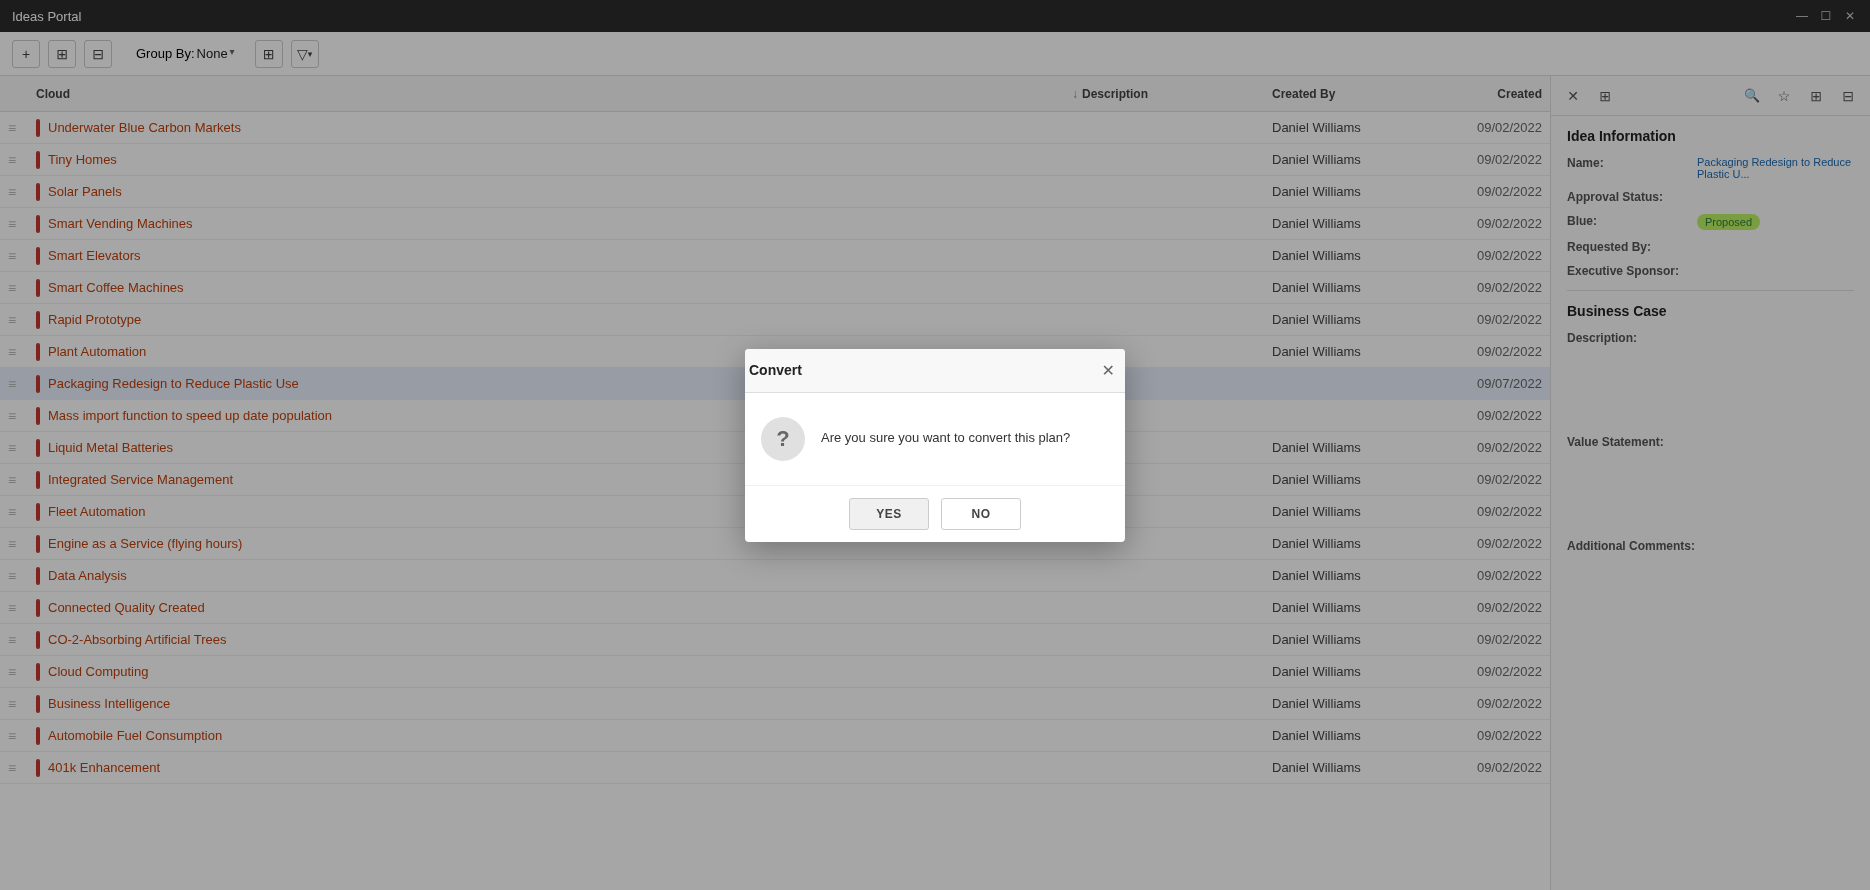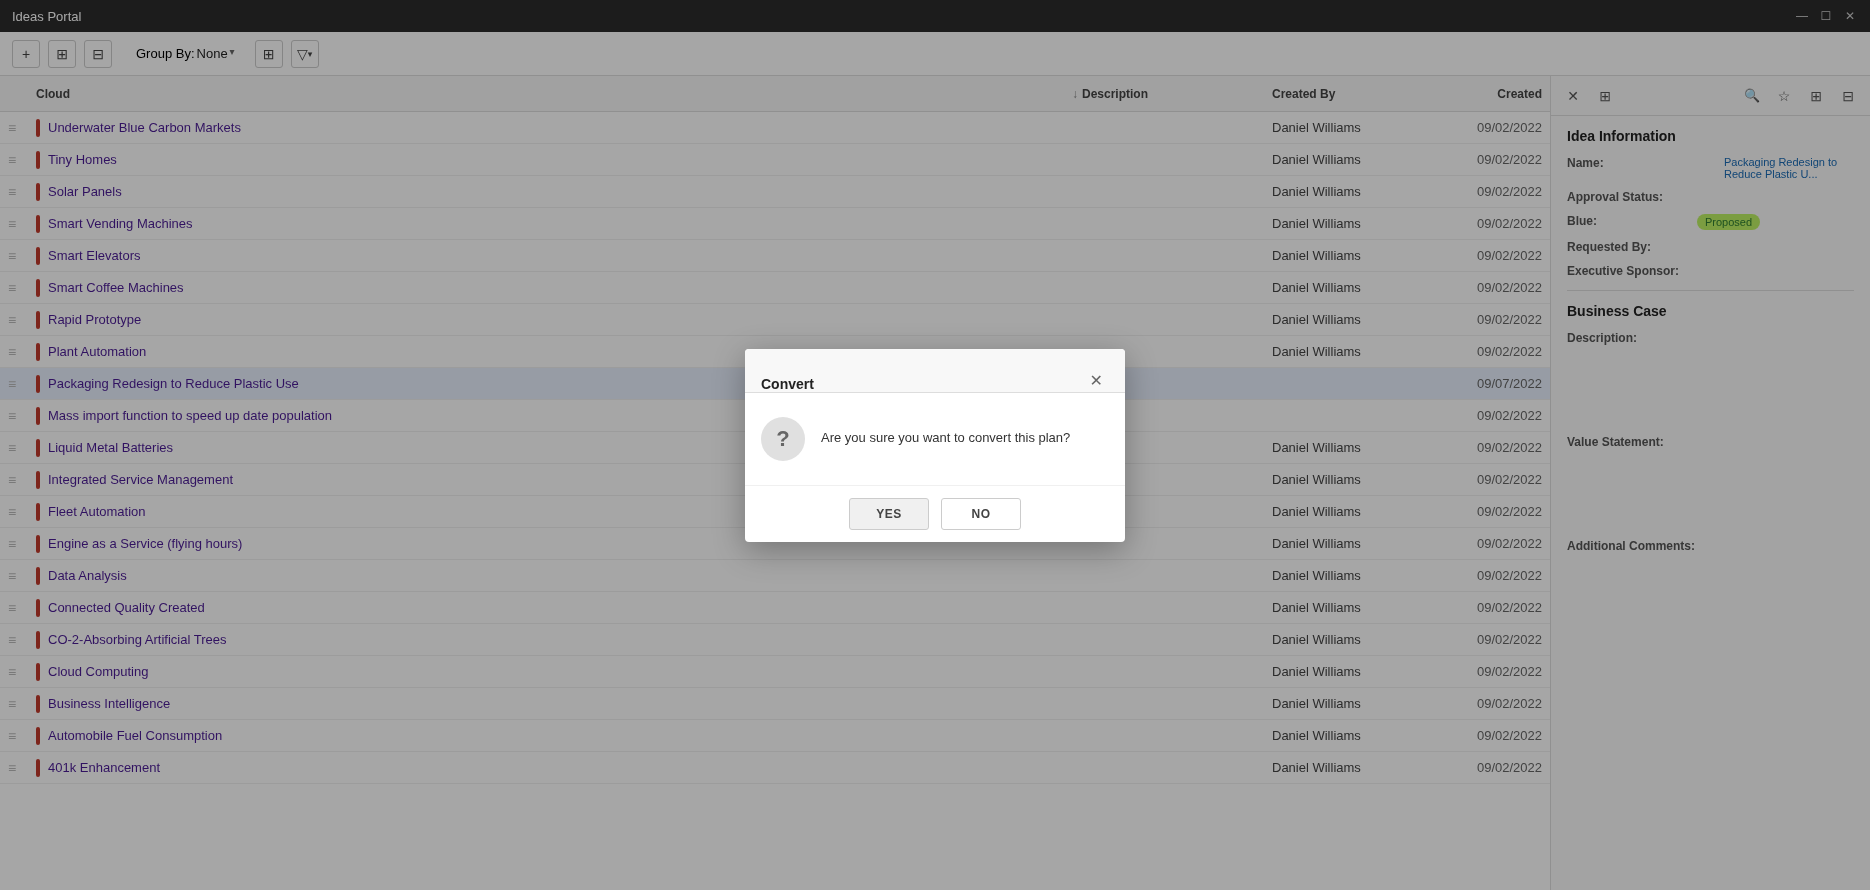--- a/index.html
+++ b/index.html
@@ -156,21 +156,21 @@
       width: 4px;
       height: 18px;
       background: #c0392b;
       border-radius: 2px;
       margin-right: 8px;
       flex-shrink: 0;
     }
 
     .row-name {
       flex: 1;
-      color: #4c1d95;
+      color: #c2410c;
       font-size: 13px;
       white-space: nowrap;
       overflow: hidden;
       text-overflow: ellipsis;
       cursor: pointer;
     }
 
     .row-description { width: 200px; color: #666; font-size: 13px; }
     .row-created-by { width: 160px; color: #444; font-size: 13px; }
     .row-created { width: 110px; color: #666; font-size: 13px; text-align: right; }
@@ -244,21 +244,20 @@
       font-size: 12px;
       font-weight: 600;
       color: #555;
       flex-shrink: 0;
     }
 
     .info-value {
       flex: 1;
       font-size: 12px;
       color: #333;
-      margin-left: 27px;
     }
 
     .state-badge {
       background: #bef264;
       color: #2e7d32;
       padding: 2px 8px;
       border-radius: 10px;
       font-size: 11px;
       font-weight: 500;
     }
@@ -291,23 +290,23 @@
       max-width: 400px;
       width: 380px;
       overflow: hidden;
     }
 
     .modal-header {
       height: 44px;
       background: #f8f8f8;
       border-bottom: 1px solid #ddd;
       display: flex;
-      align-items: flex-end;
+      align-items: center;
       justify-content: space-between;
-      padding: 0 16px;
+      padding: 0 4px;
     }
 
     .modal-title {
       font-size: 14px;
       font-weight: 600;
       color: #222;
     }
 
     .modal-close {
       background: none;

